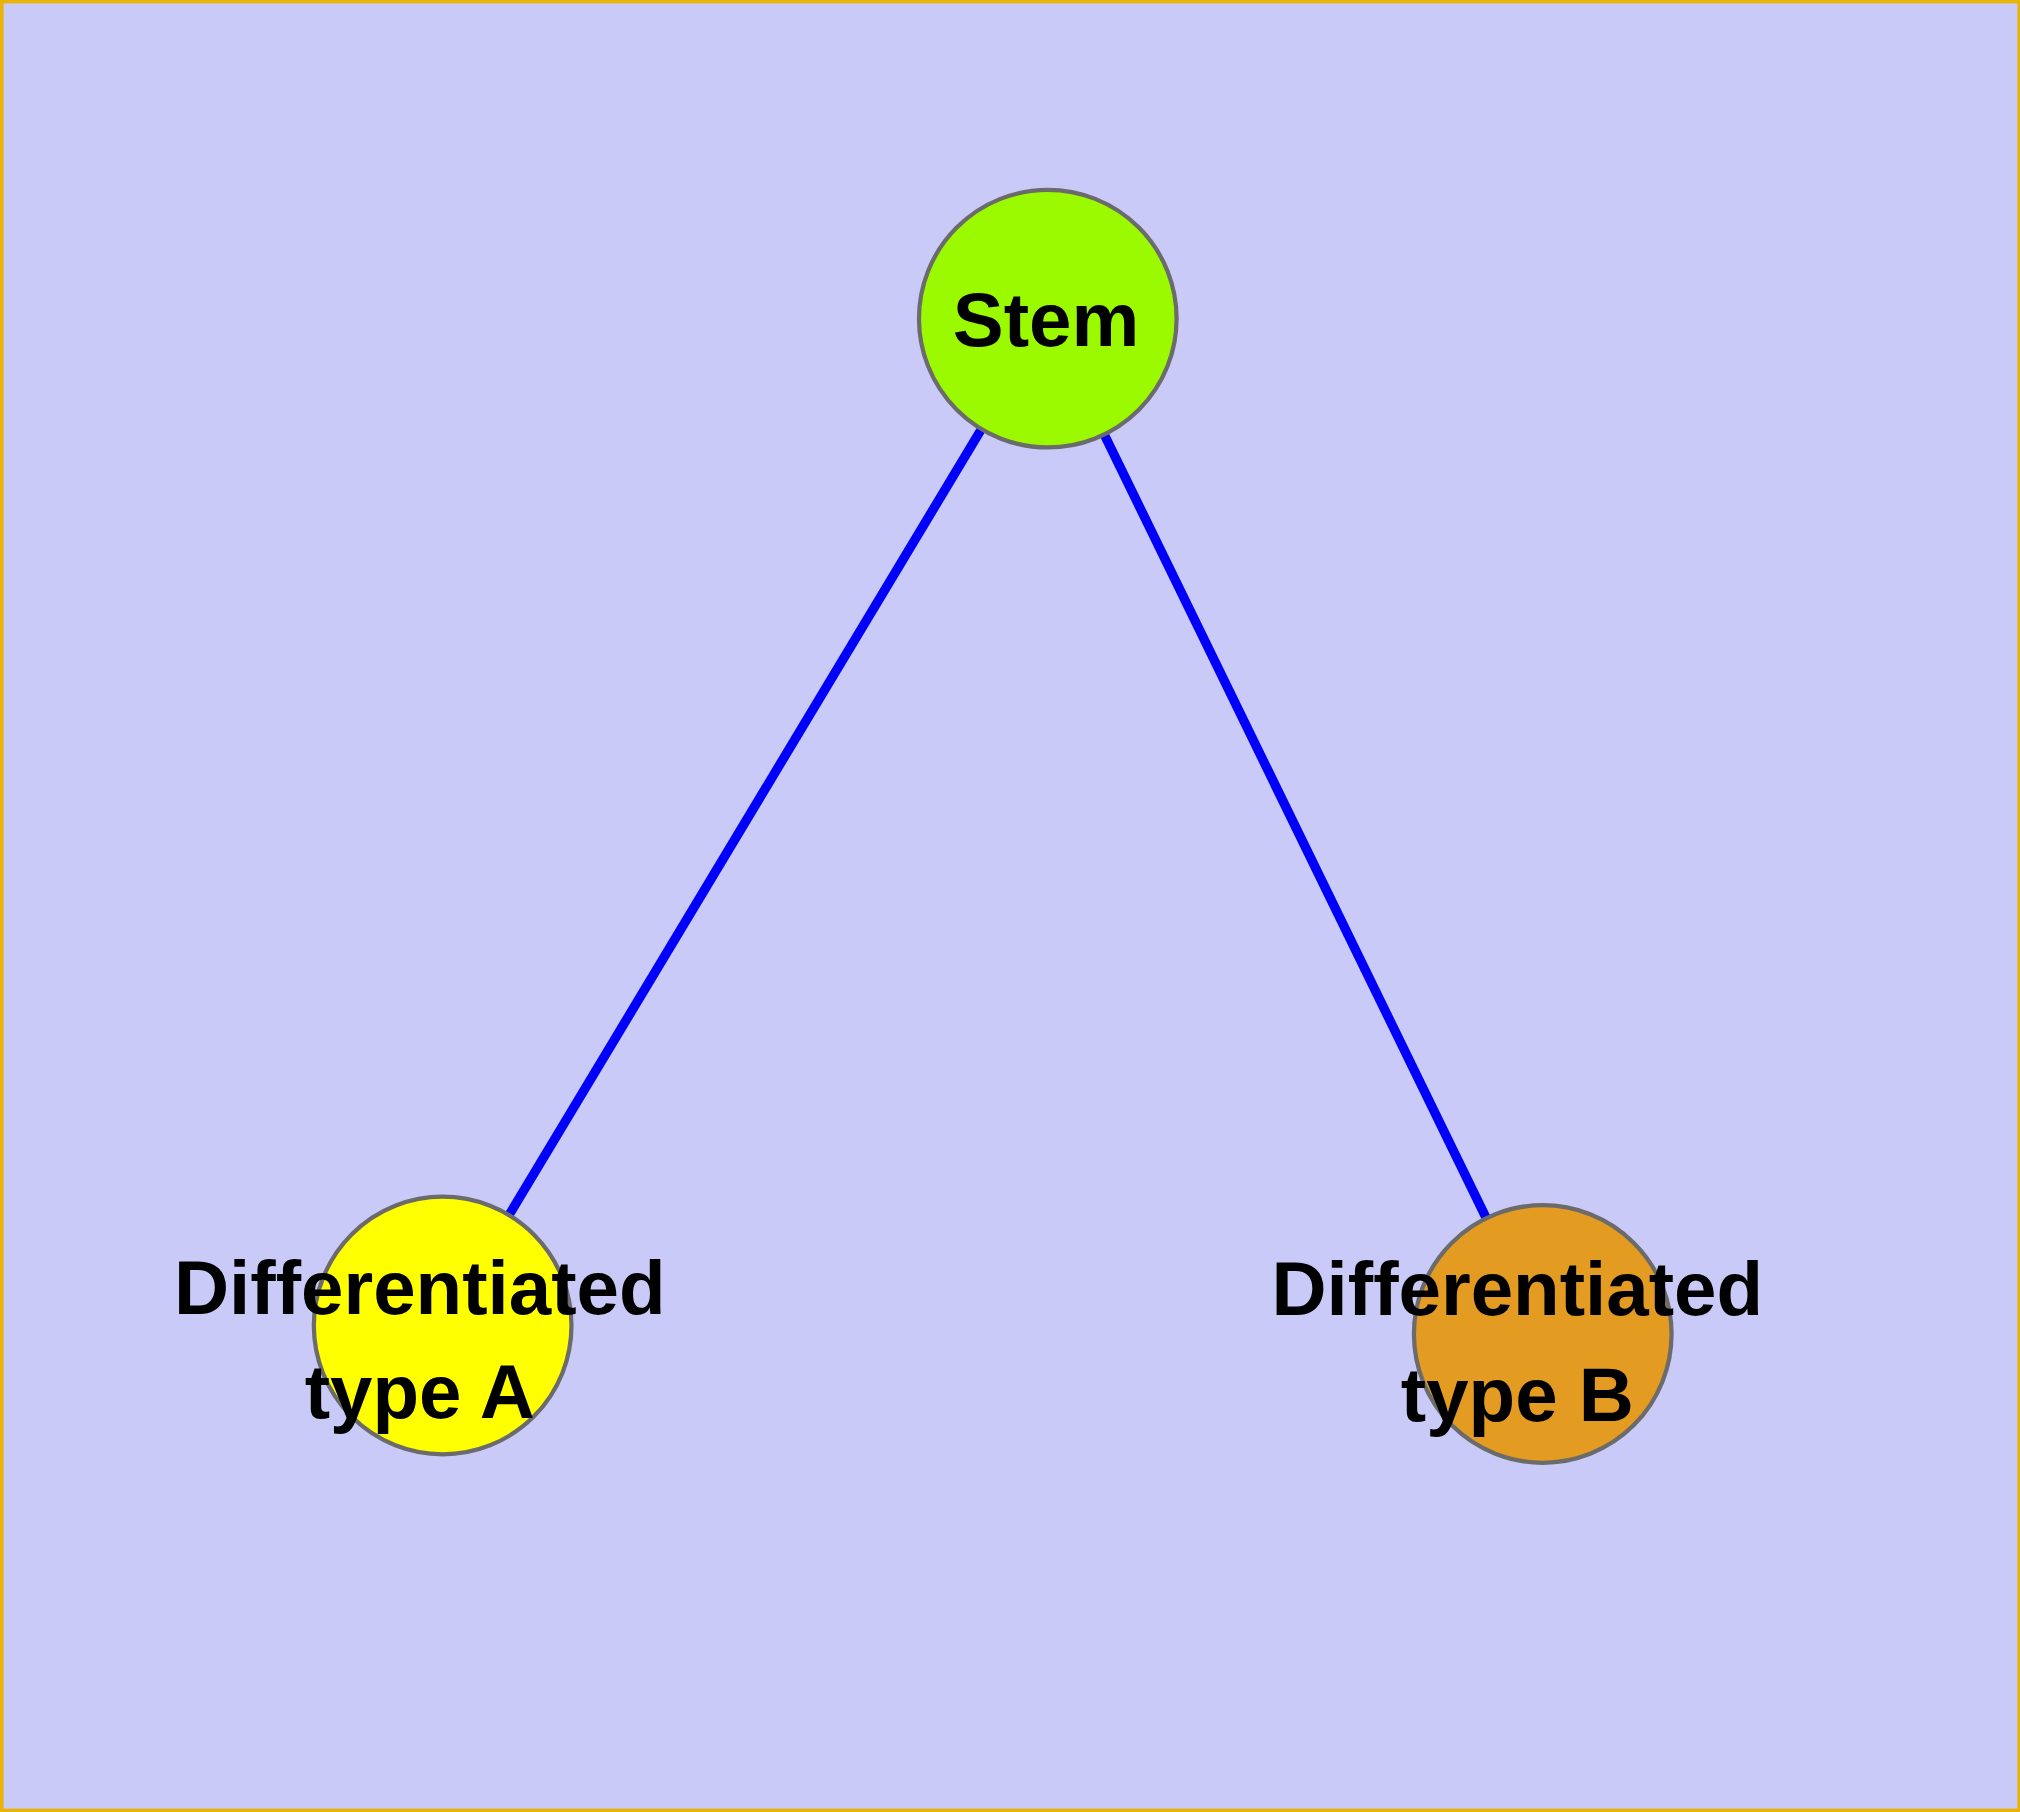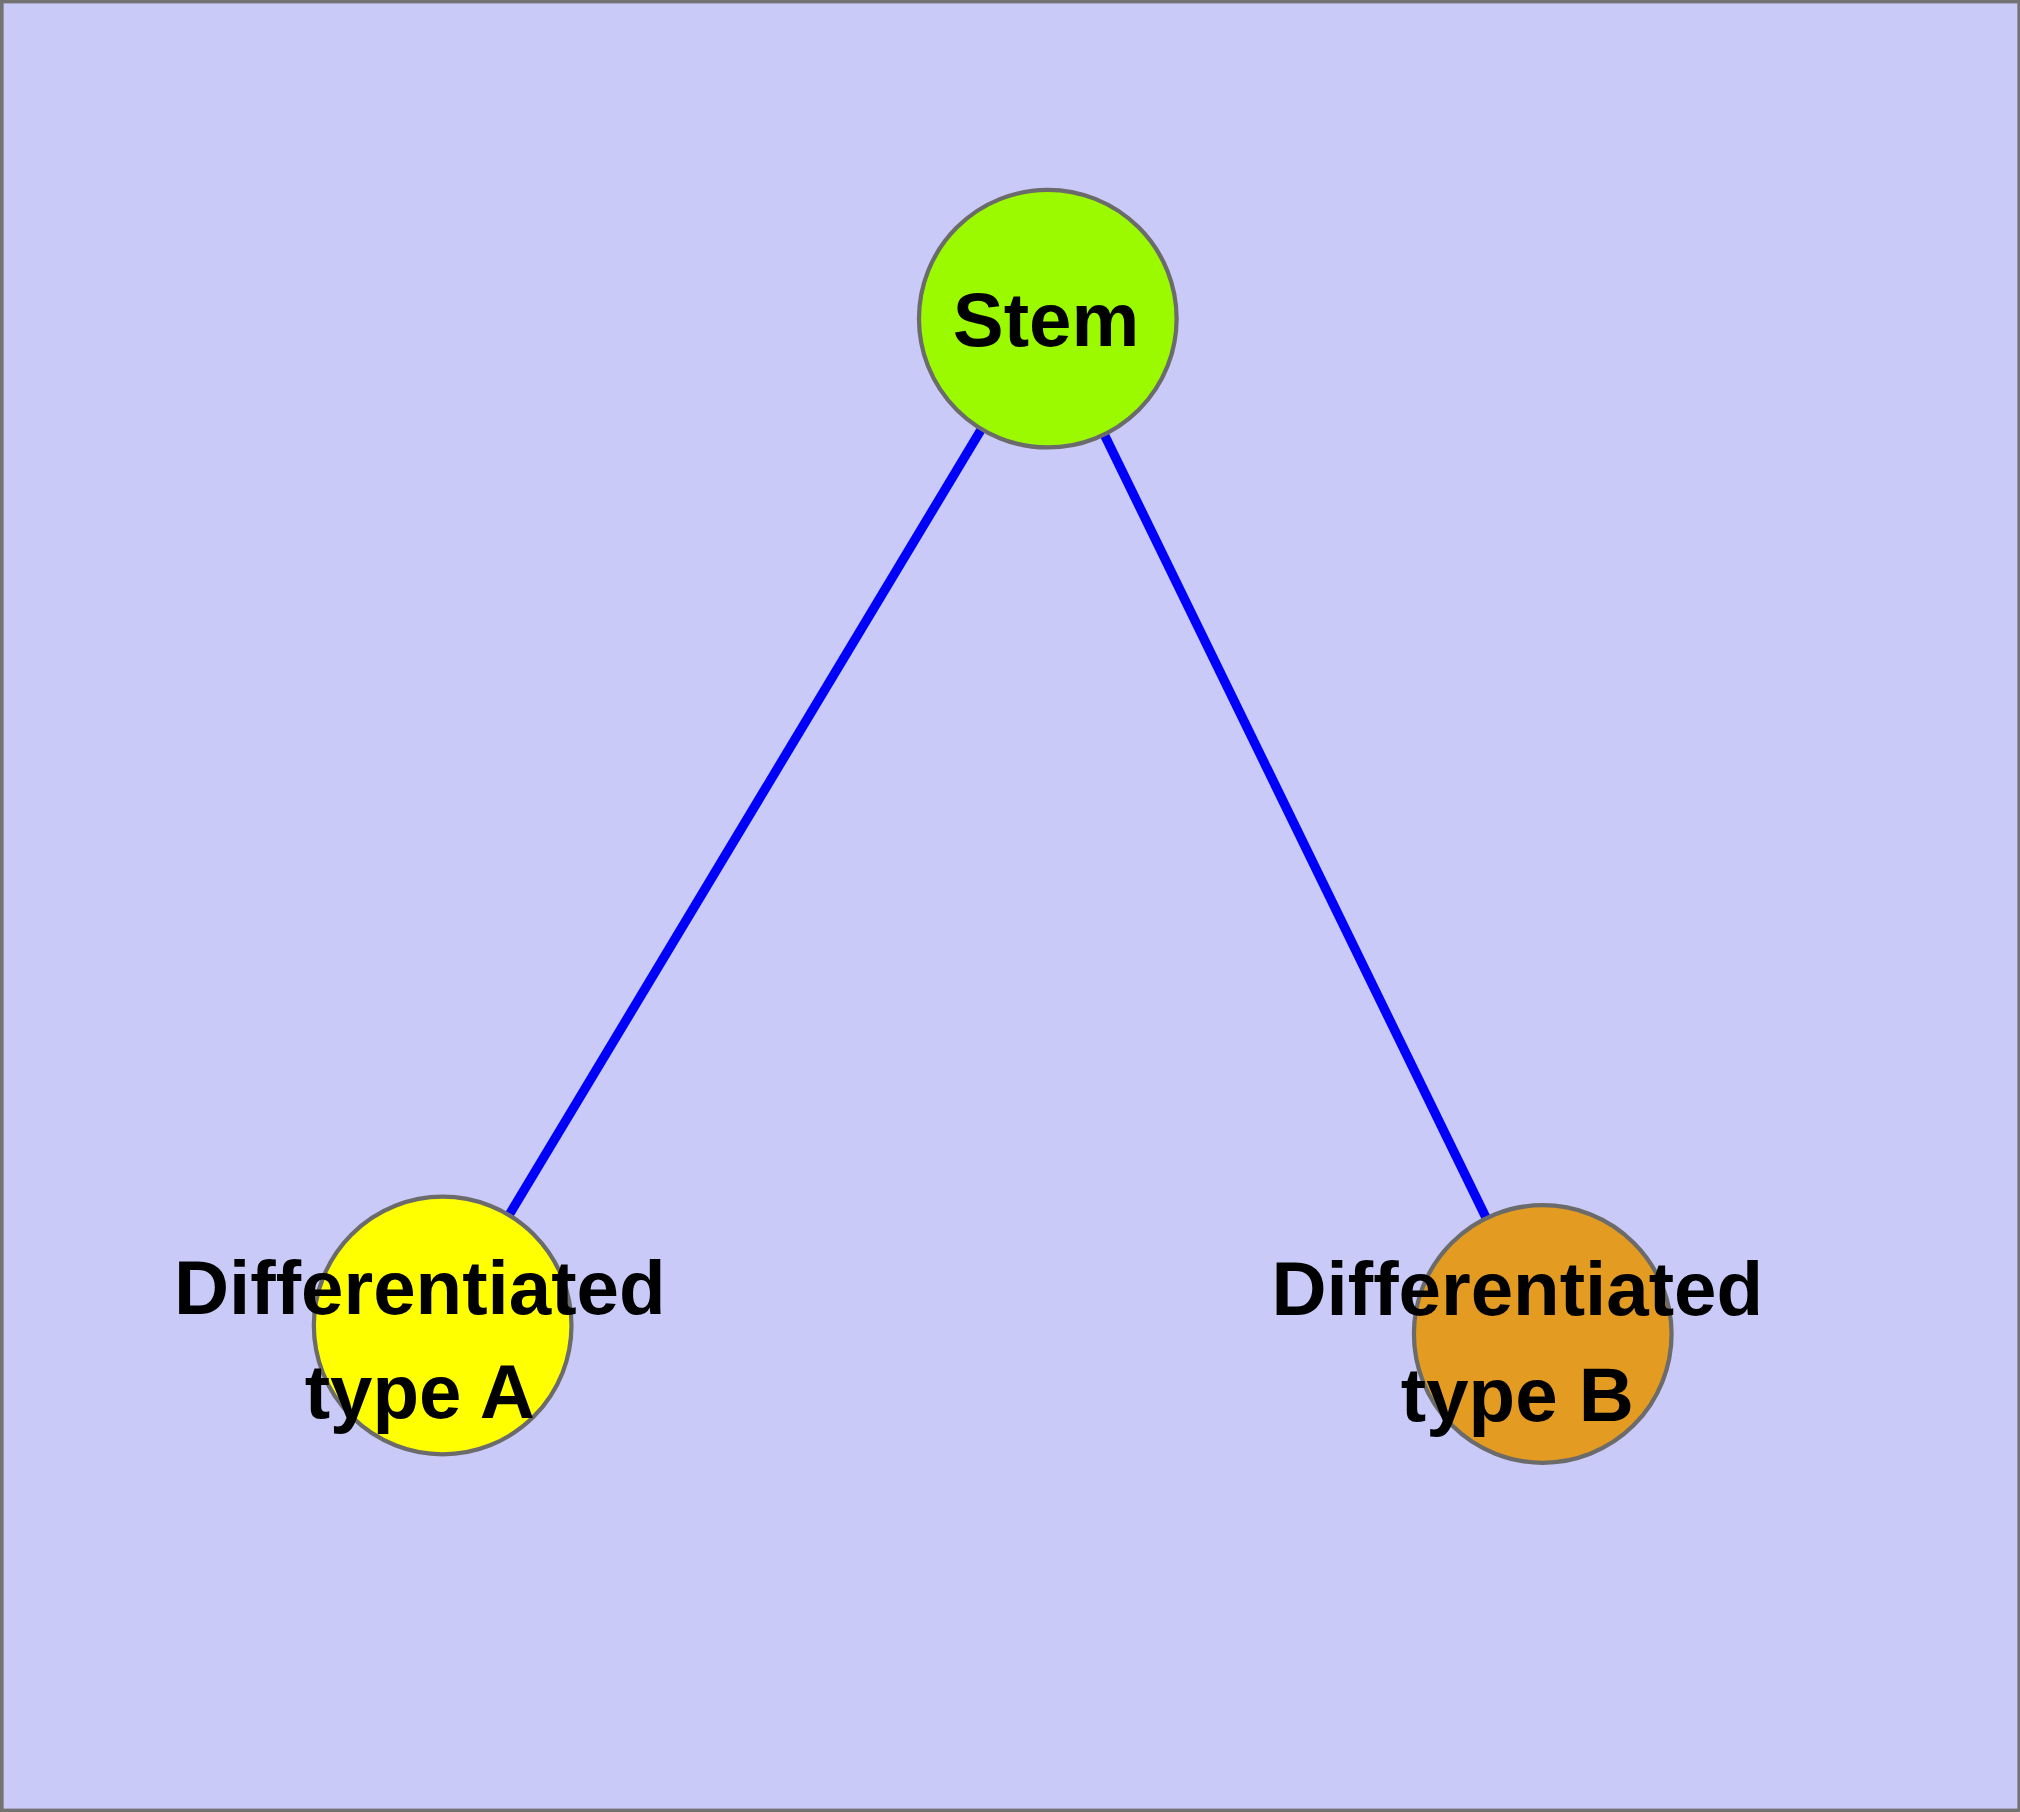--- a/index.html
+++ b/index.html
@@ -4,21 +4,21 @@
 <style>
   html, body {
     margin: 0;
     padding: 0;
     background: #ffffff;
   }
   .canvas {
     position: relative;
     width: 2021px;
     height: 1812px;
-    background: #737373;
+    background: #eab308;
     overflow: hidden;
   }
   .canvas svg {
     position: absolute;
     inset: 0;
     width: 100%;
     height: 100%;
   }
   .node-label {
     font-family: "Liberation Sans", sans-serif;

